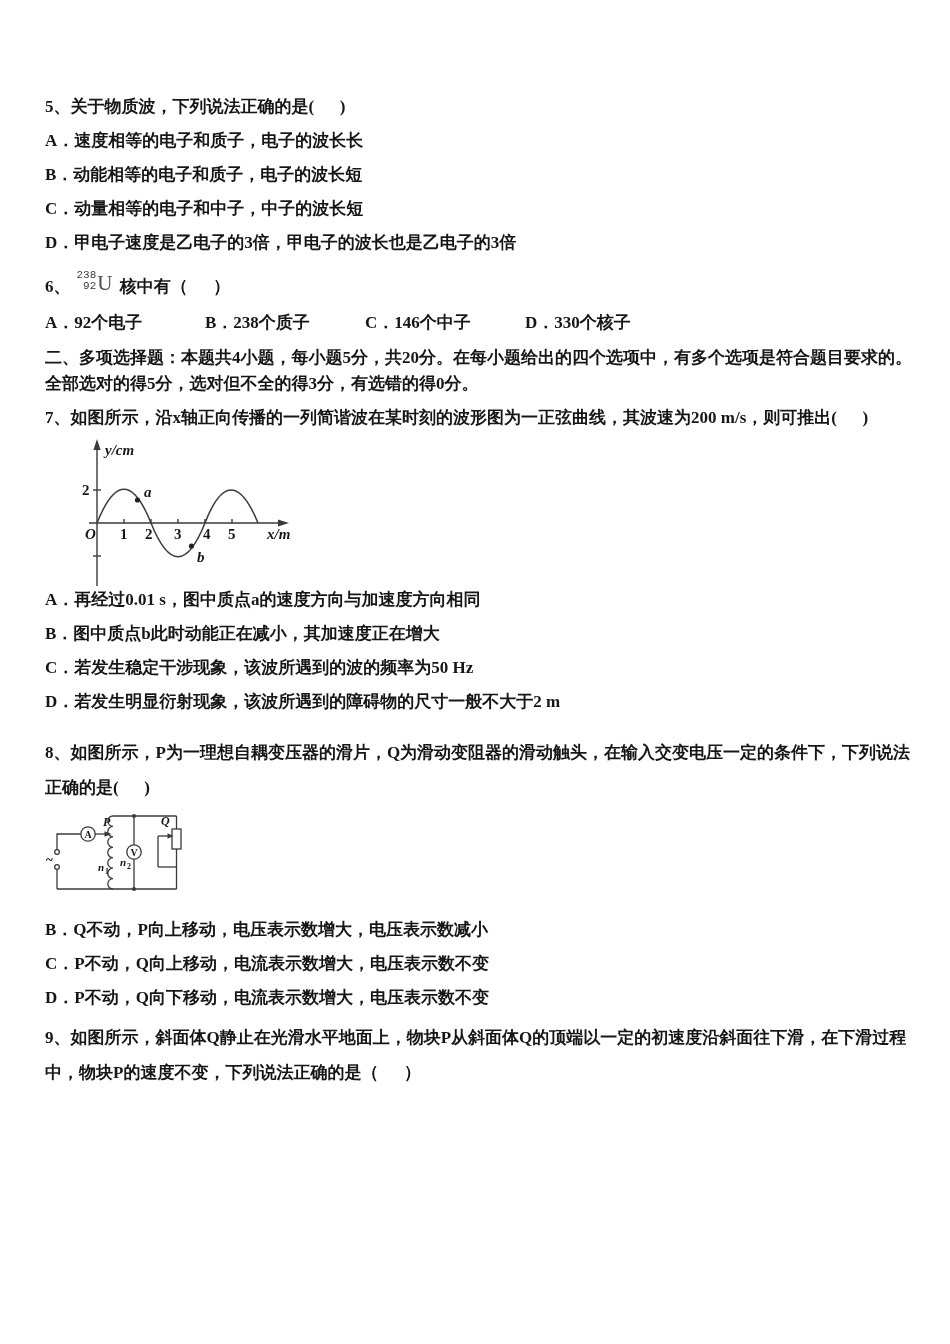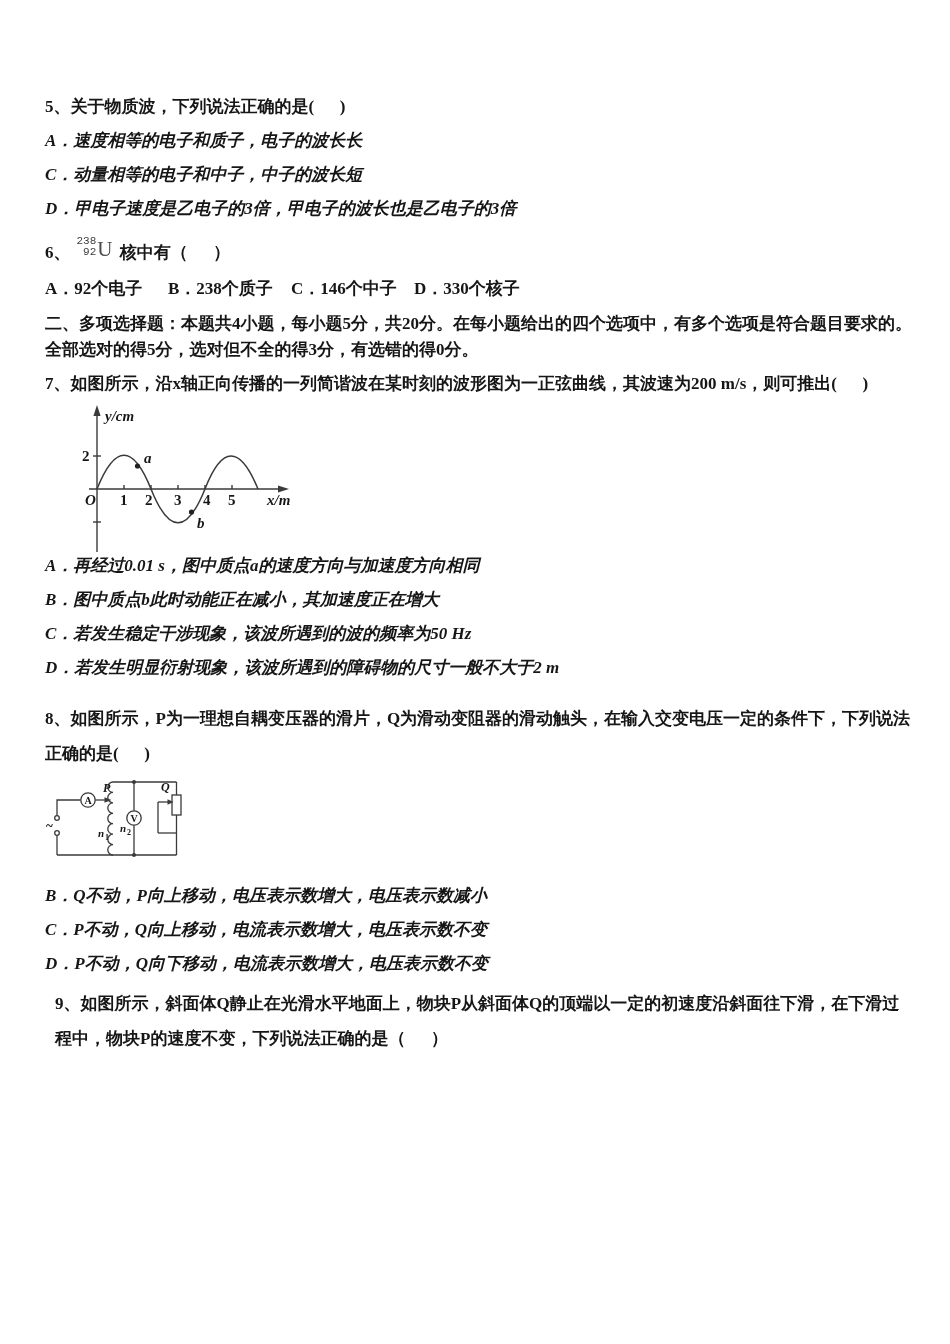--- a/index.html
+++ b/index.html
@@ -3,51 +3,52 @@
 <meta charset="utf-8">
 <style>
   html,body{margin:0;padding:0;}
   body{
     width:950px;height:1344px;background:#ffffff;overflow:hidden;
     font-family:"Liberation Serif","DejaVu Serif",serif;
     font-weight:700;color:#161616;
   }
   .content{width:868px;padding:98px 0 0 45px;}
   .stem,.opt,.opt-cell,.section-head{white-space:pre-wrap;font-size:17px;line-height:18px;}
-  .opt{margin-top:16px;font-style:italic;}
+  .opt{margin-top:16px;}
   .q-block{margin:0;}
   .q6-block{margin-top:24px;}
   .q6-stem{display:flex;align-items:center;}
   .nuclide{display:inline-flex;align-items:center;margin:0 3px 0 6px;}
   .nuclide .nums{display:inline-flex;flex-direction:column;align-items:flex-end;
     font-size:11px;line-height:11px;font-weight:400;color:#3c3c3c;margin-right:1px;
     transform:translateY(-6px);font-family:Liberation Mono, monospace;}
   .nuclide .sym{font-size:21px;font-weight:400;color:#4a4a4a;transform:translateY(-4px);}
-  .opt-row{display:flex;margin-top:16px;}
+  .opt-row{display:flex;margin-top:16px;gap:37px;}
   .opt-cell{width:123px;}
   .opt-cell:last-child{width:auto;}
   .section-head{margin-top:13px;line-height:26px;}
   .q7-block{margin-top:12px;}
   .wave-svg{display:block;margin:4px 0 0 14px;}
   .q7-opts .opt:first-child{margin-top:2px;}
   .q8-block{margin-top:24px;}
   .stem-wrap{line-height:35px;}
   .circuit-svg{display:block;margin:4px 0 0 0;}
   .q8-opts .opt:first-child{margin-top:20px;}
-  .q9-block{margin-top:13px;margin-left:10px;}
+  .q9-block{margin-top:13px;}
   .fig-label{font-family:"Liberation Serif","DejaVu Serif",serif;}
 </style>
 </head>
 <body>
 
 <div class="content">
 
   <section class="q-block">
     <div class="stem">5、关于物质波，下列说法正确的是(      )</div>
     <div class="opt">A．速度相等的电子和质子，电子的波长长</div>
+    <div class="opt">B．动能相等的电子和质子，电子的波长短</div>
     <div class="opt">C．动量相等的电子和中子，中子的波长短</div>
     <div class="opt">D．甲电子速度是乙电子的3倍，甲电子的波长也是乙电子的3倍</div>
   </section>
 
   <section class="q-block q6-block">
     <div class="stem q6-stem">
       <span>6、</span>
       <span class="nuclide">
         <span class="nums">
           <span>238</span>

